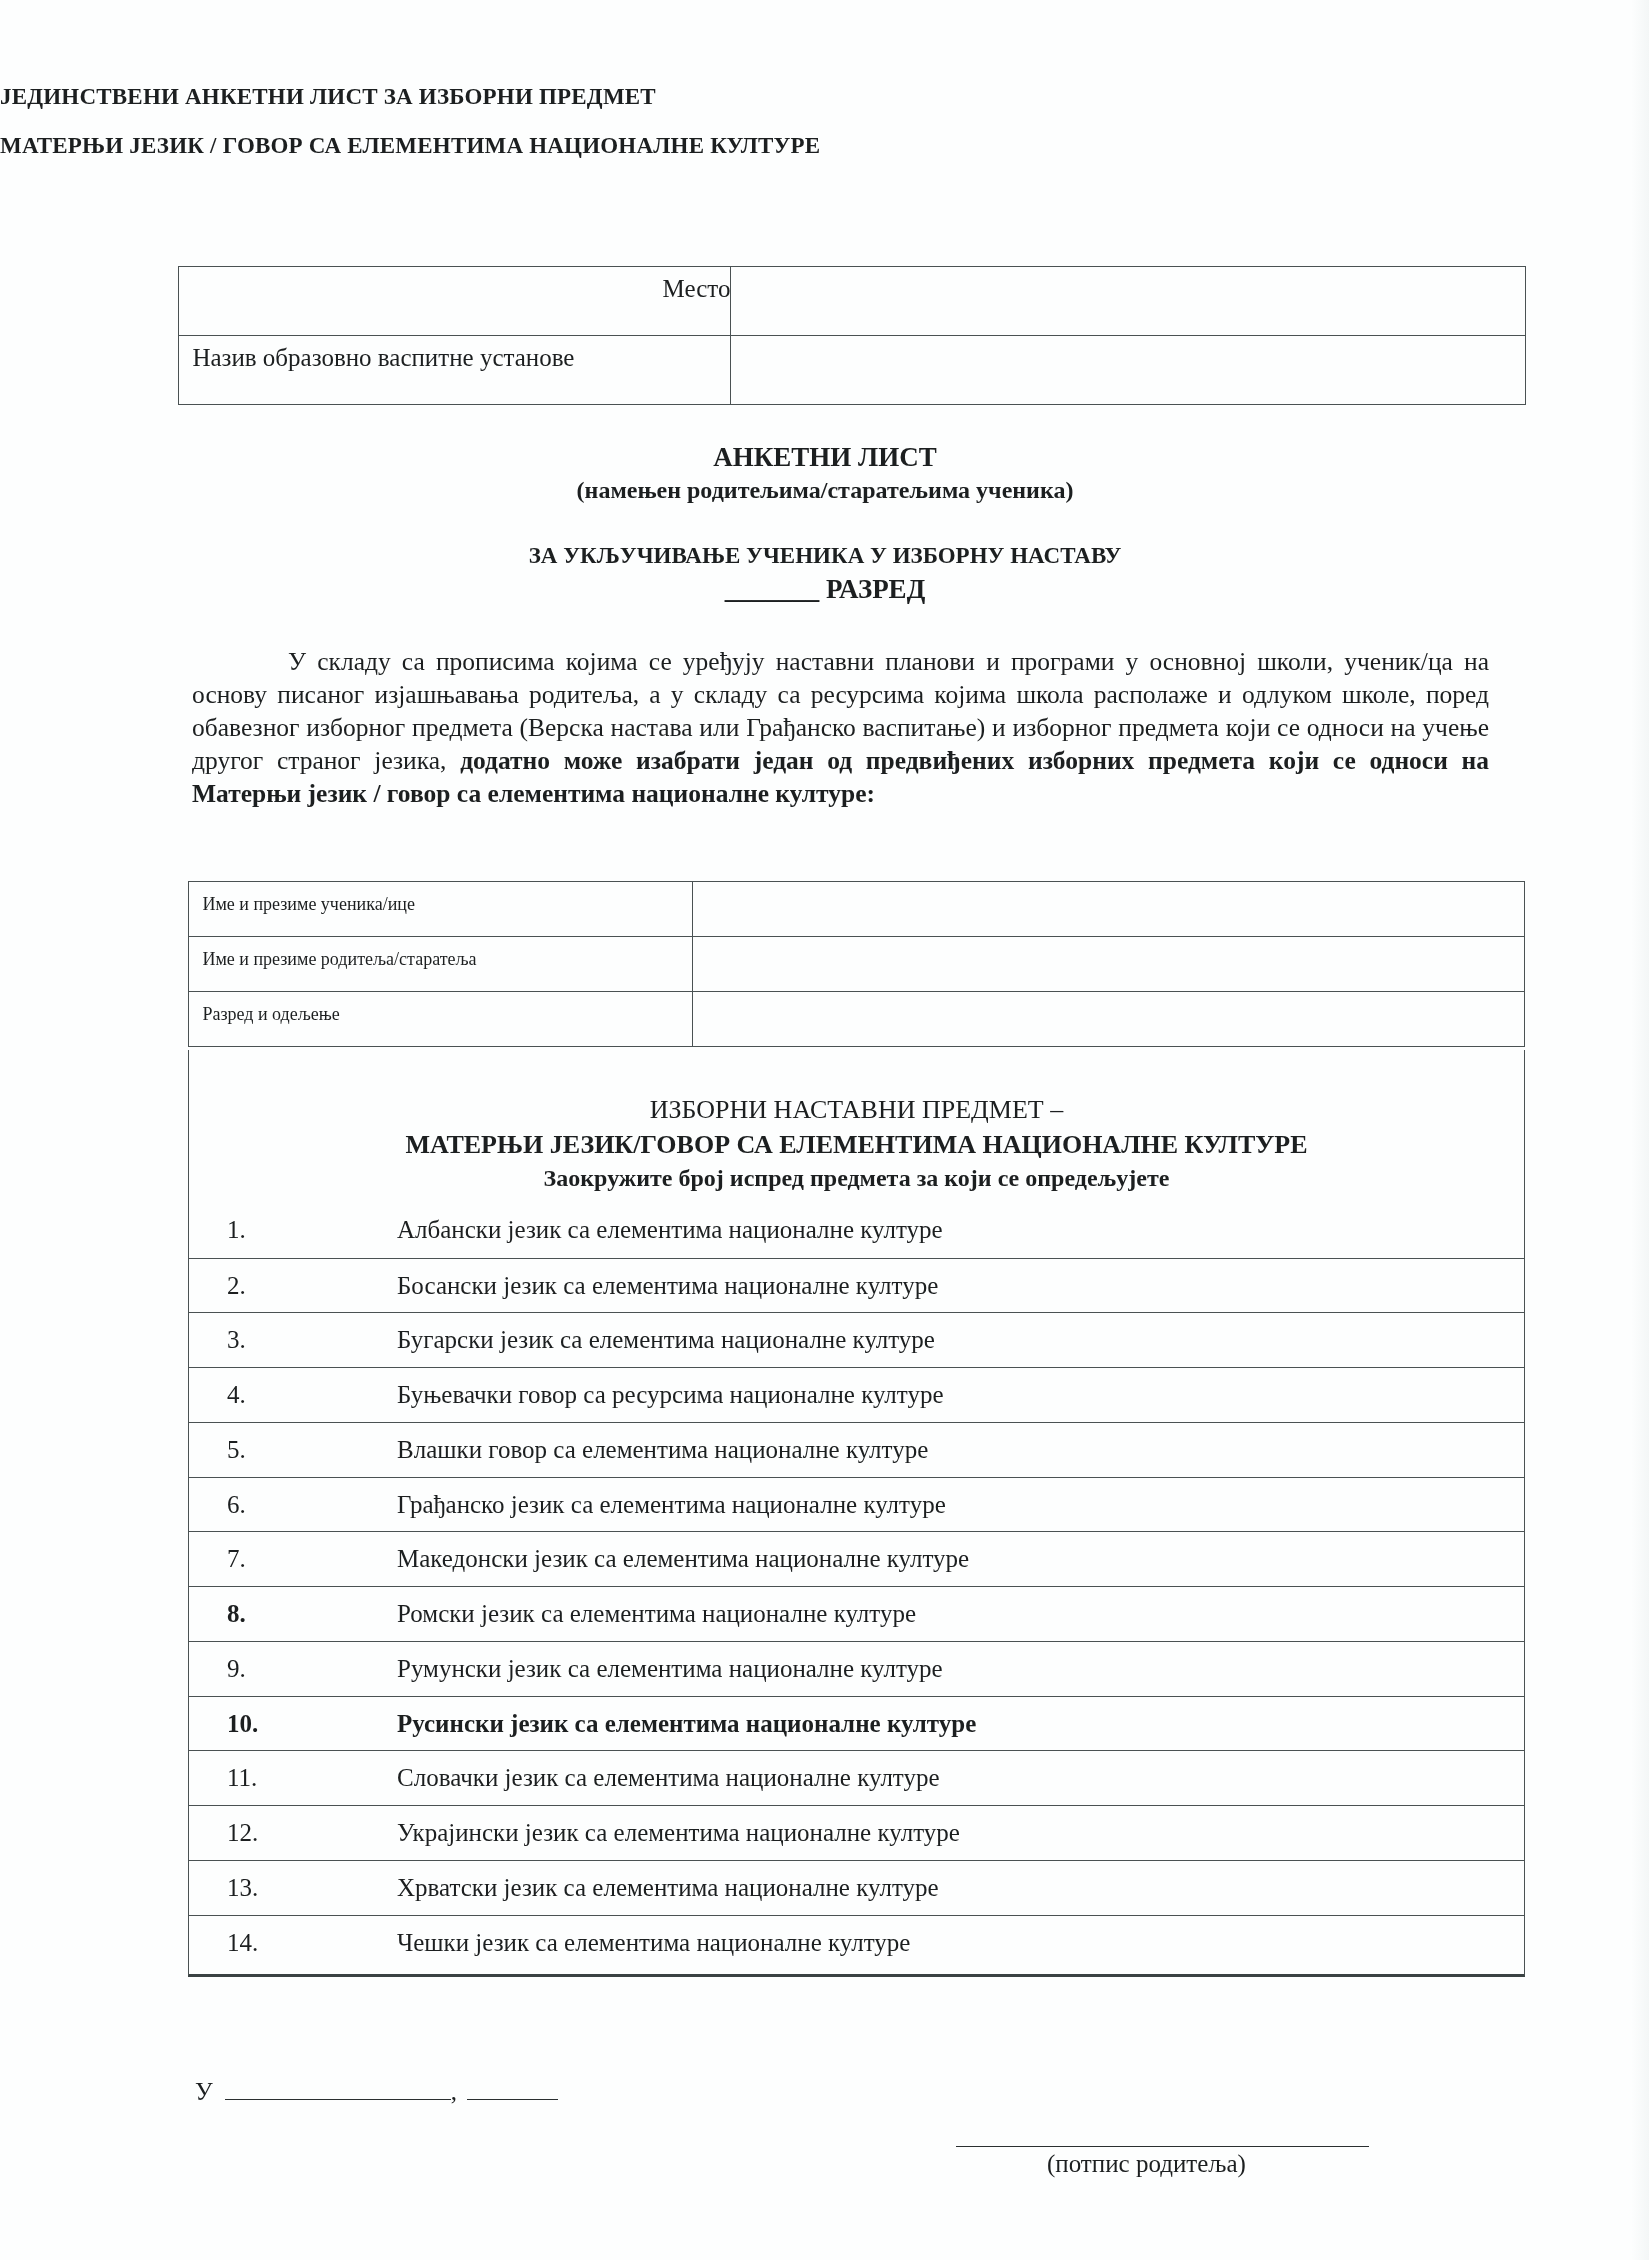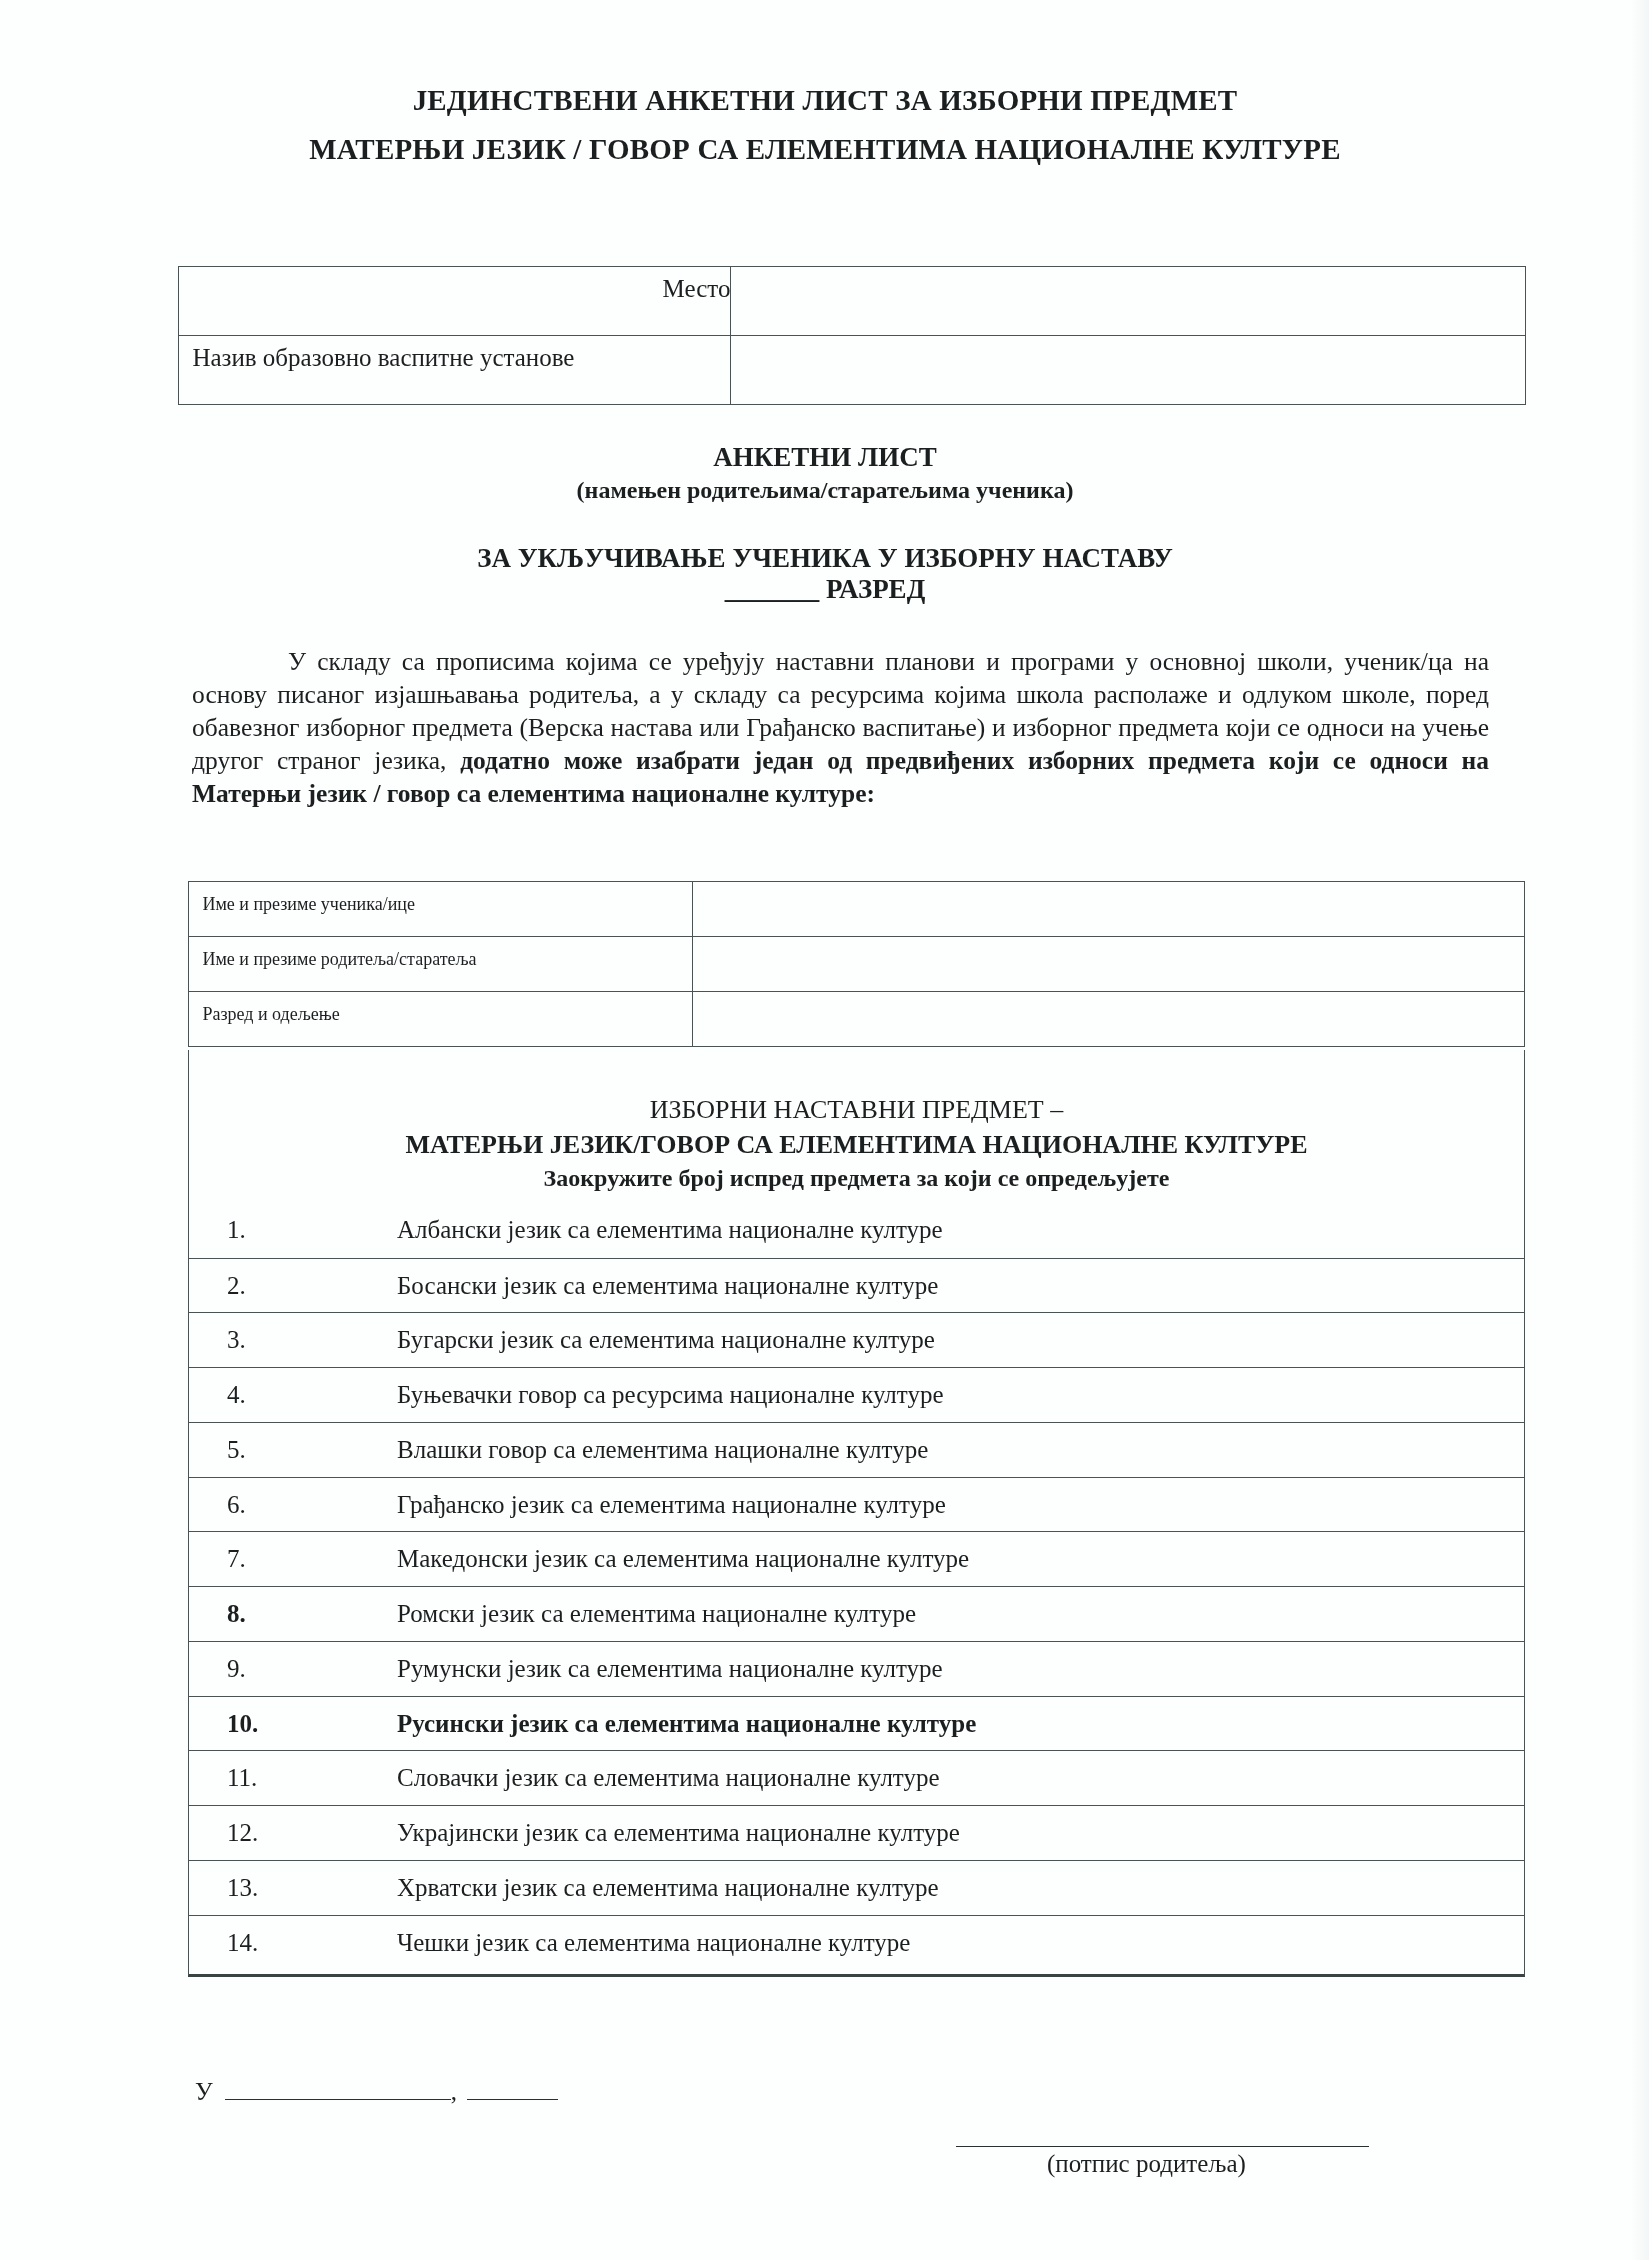--- a/index.html
+++ b/index.html
@@ -4,22 +4,22 @@
 <style>
   html, body { margin:0; padding:0; }
   body {
     width:1650px; height:2261px; position:relative; overflow:hidden;
     background:#fdfefe;
     font-family:"Liberation Serif", "DejaVu Serif", serif;
     color:#1c1f20;
   }
   .scanedge { position:absolute; top:0; right:0; width:19px; height:100%;
     background:linear-gradient(to right, #fdfefe, #f3f6f6); }
-  .title-line { position:absolute; left:0; width:100%; text-align:center;
-    font-weight:bold; font-size:29px; letter-spacing:0.2px; }
+  .title-line { position:absolute; left:0; width:100%; text-align:left;
+    font-weight:bold; font-size:23px; letter-spacing:0.2px; }
   table { border-collapse:collapse; position:absolute; }
   td { border:1.9px solid #4a5253; padding:0; vertical-align:top; }
   .tbl-top td { font-size:25px; }
   .tbl-top .lab { padding:7.7px 0 0 13.4px; }
   .center { position:absolute; left:0; width:100%; text-align:center; }
   .bold { font-weight:bold; }
   .para { position:absolute; left:192px; width:1297px; font-size:25.5px;
     line-height:33px; text-align:justify; }
   .para .indent { display:inline-block; width:96px; }
   .student { left:188px; top:881px; width:1337px; }
@@ -54,21 +54,21 @@
   </tr>
   <tr style="height:69px;">
     <td class="lab">Назив  образовно васпитне установе</td>
     <td></td>
   </tr>
 </tbody>
   </table>
 
 <div class="center bold" style="top:442px; font-size:27px;">АНКЕТНИ ЛИСТ</div>
 <div class="center bold" style="top:477px; font-size:24px;">(намењен родитељима/старатељима ученика)</div>
-<div class="center bold" style="top:543px; font-size:27px;">ЗА УКЉУЧИВАЊЕ УЧЕНИКА У ИЗБОРНУ НАСТАВУ</div>
+<div class="center bold" style="top:543px; font-size:23px;">ЗА УКЉУЧИВАЊЕ УЧЕНИКА У ИЗБОРНУ НАСТАВУ</div>
 <div class="center bold" style="top:574px; font-size:27px;">
   <span>_______</span>
   <span>РАЗРЕД</span>
 </div>
 
 <div class="para" style="top:645px;">
   <span class="indent"></span><span>У складу са прописима којима се уређују наставни планови и програми у основној школи, ученик/ца на основу писаног изјашњавања родитеља, а у складу са ресурсима којима школа располаже и одлуком школе, поред обавезног изборног предмета (Верска настава или Грађанско васпитање) и изборног предмета који се односи на учење другог страног језика,</span>
   <span class="bold">додатно може изабрати један од предвиђених изборних предмета који се односи на Матерњи језик / говор са елементима националне културе:</span>
 </div>
 

